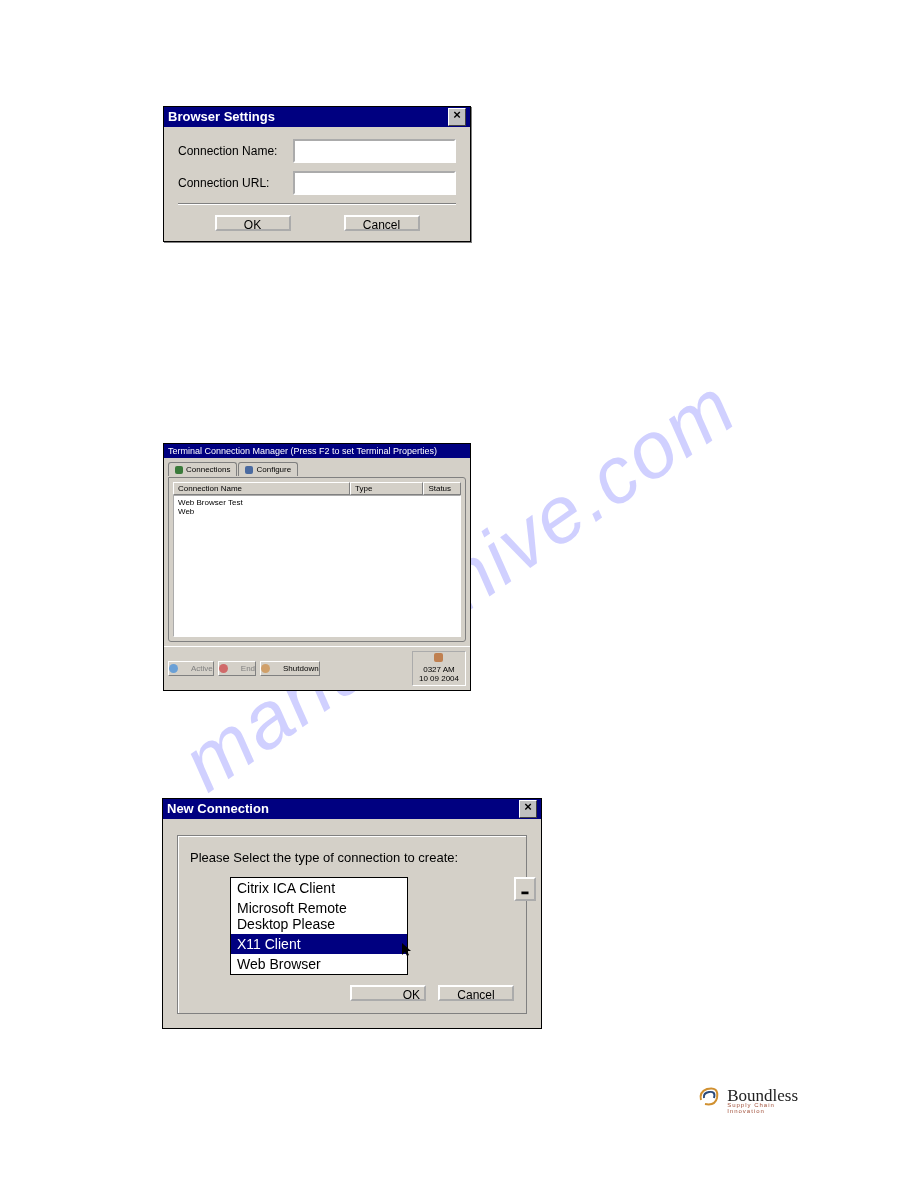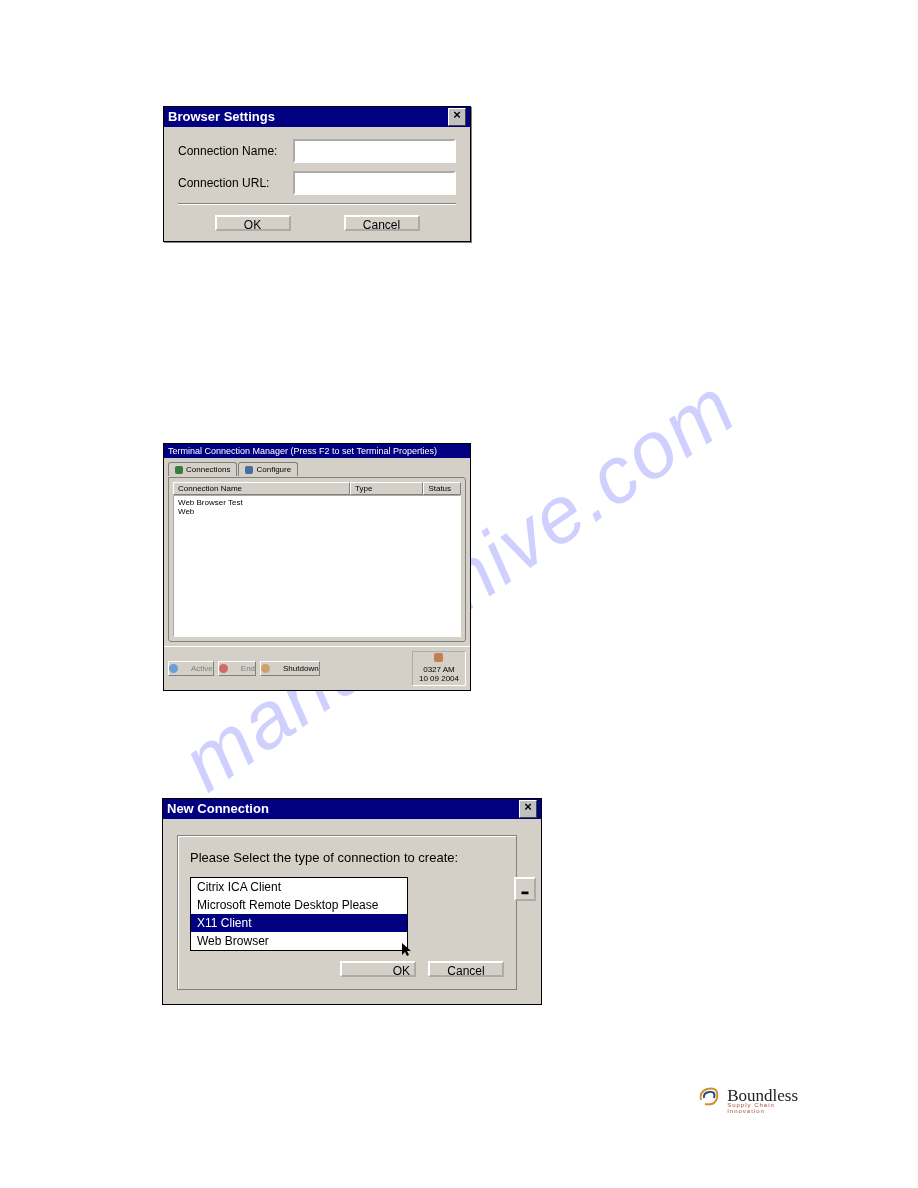--- a/index.html
+++ b/index.html
@@ -244,21 +244,21 @@
   
   .dlg3 {
     position: absolute;
     left: 162px;
     top: 798px;
     width: 378px;
     background: #d4d0c8;
     border: 1px solid #000;
   }
   .dlg3-body {
-    padding: 16px 24px 14px 14px;
+    padding: 16px 14px 14px 14px;
     background: #d4d0c8;
   }
   .dlg3-frame {
     border: 1px solid #808080;
     box-shadow: inset 1px 1px 0 #fff;
     padding: 14px 12px 12px 12px;
   }
   .dlg3-prompt {
     font-size: 13px;
     margin-bottom: 12px;
@@ -274,21 +274,22 @@
     width:18px;height:20px;
     border:2px outset #fff;
     background:#d4d0c8;
     display:flex;align-items:center;justify-content:center;
     font-size:9px;
     cursor:pointer;
   }
   .dropdown-list {
     border: 1px solid #000;
     background: #fff;
-    font-size: 12px;
+    font-size: 14px;
+    margin-left: 40px;
   }
   .dropdown-list .opt {
     padding: 2px 6px;
     cursor:pointer;
   }
   .dropdown-list .opt.sel {
     background: #000080;
     color: #fff;
   }
   .dlg3-btns {

